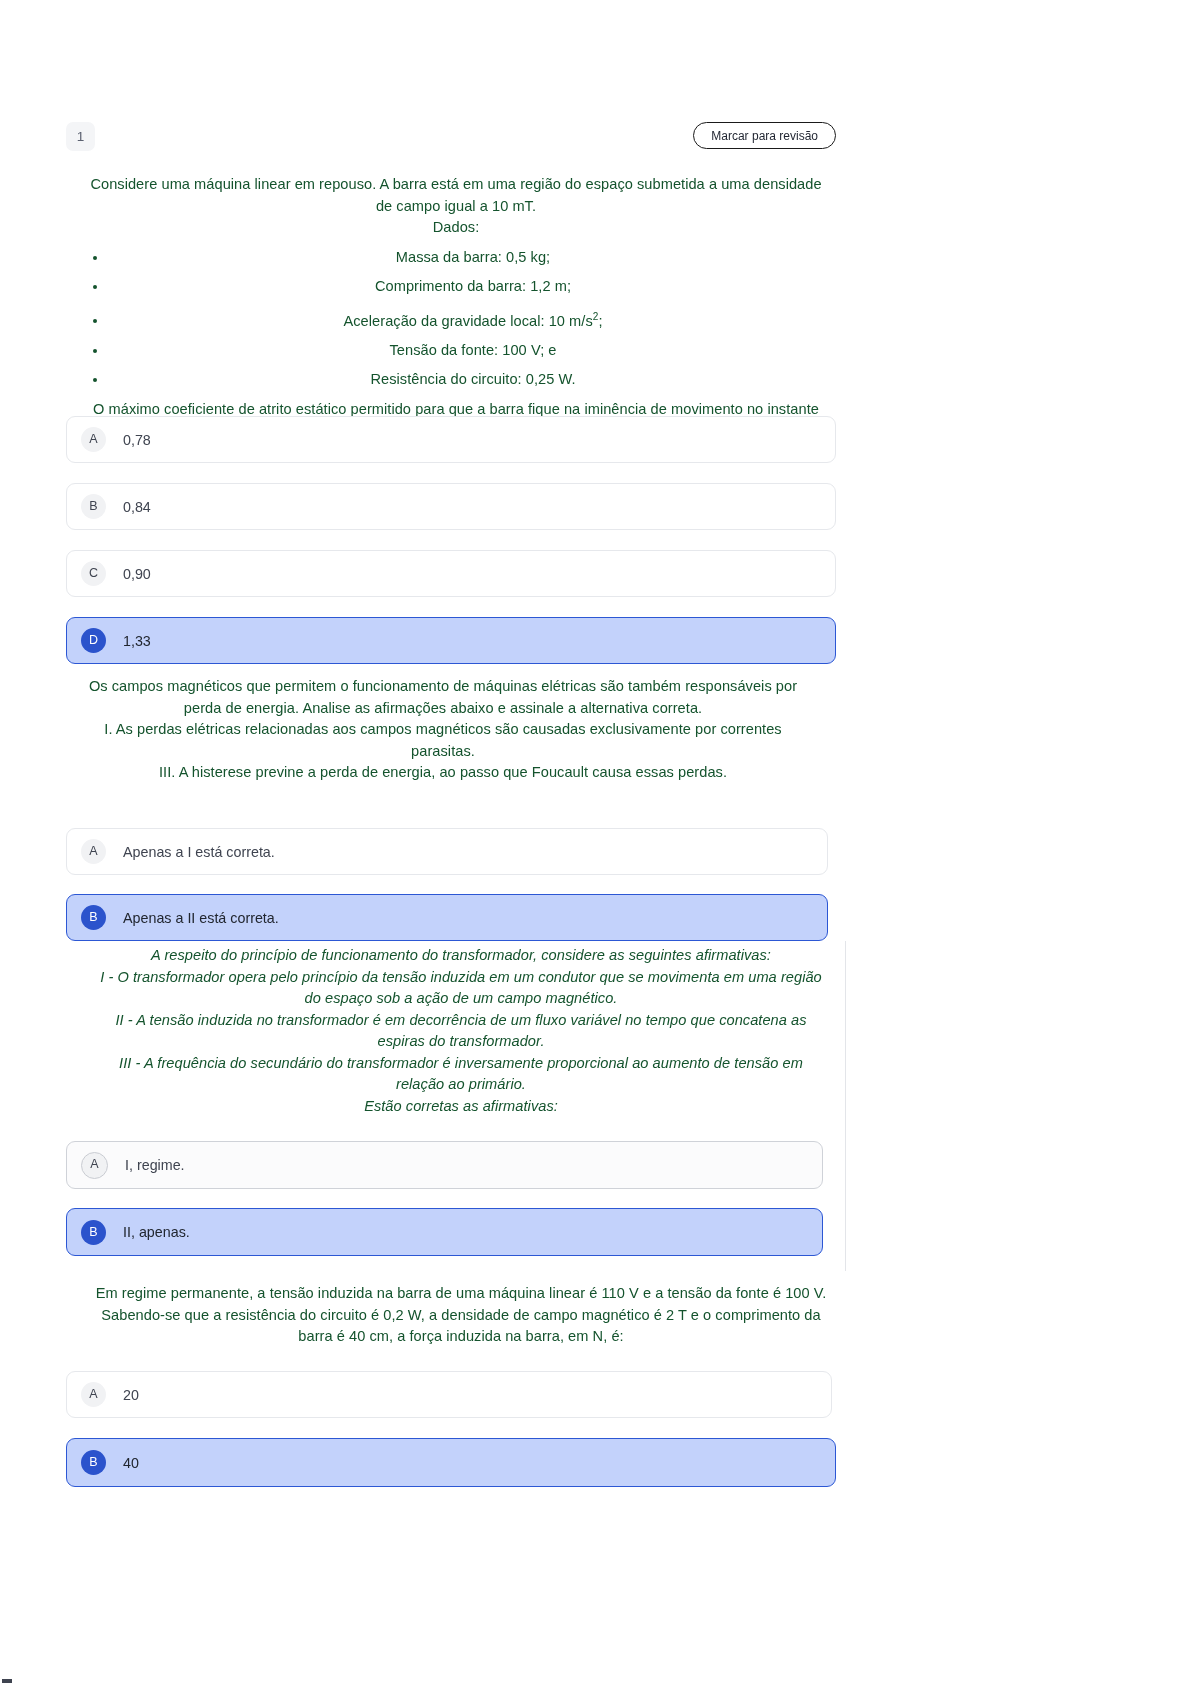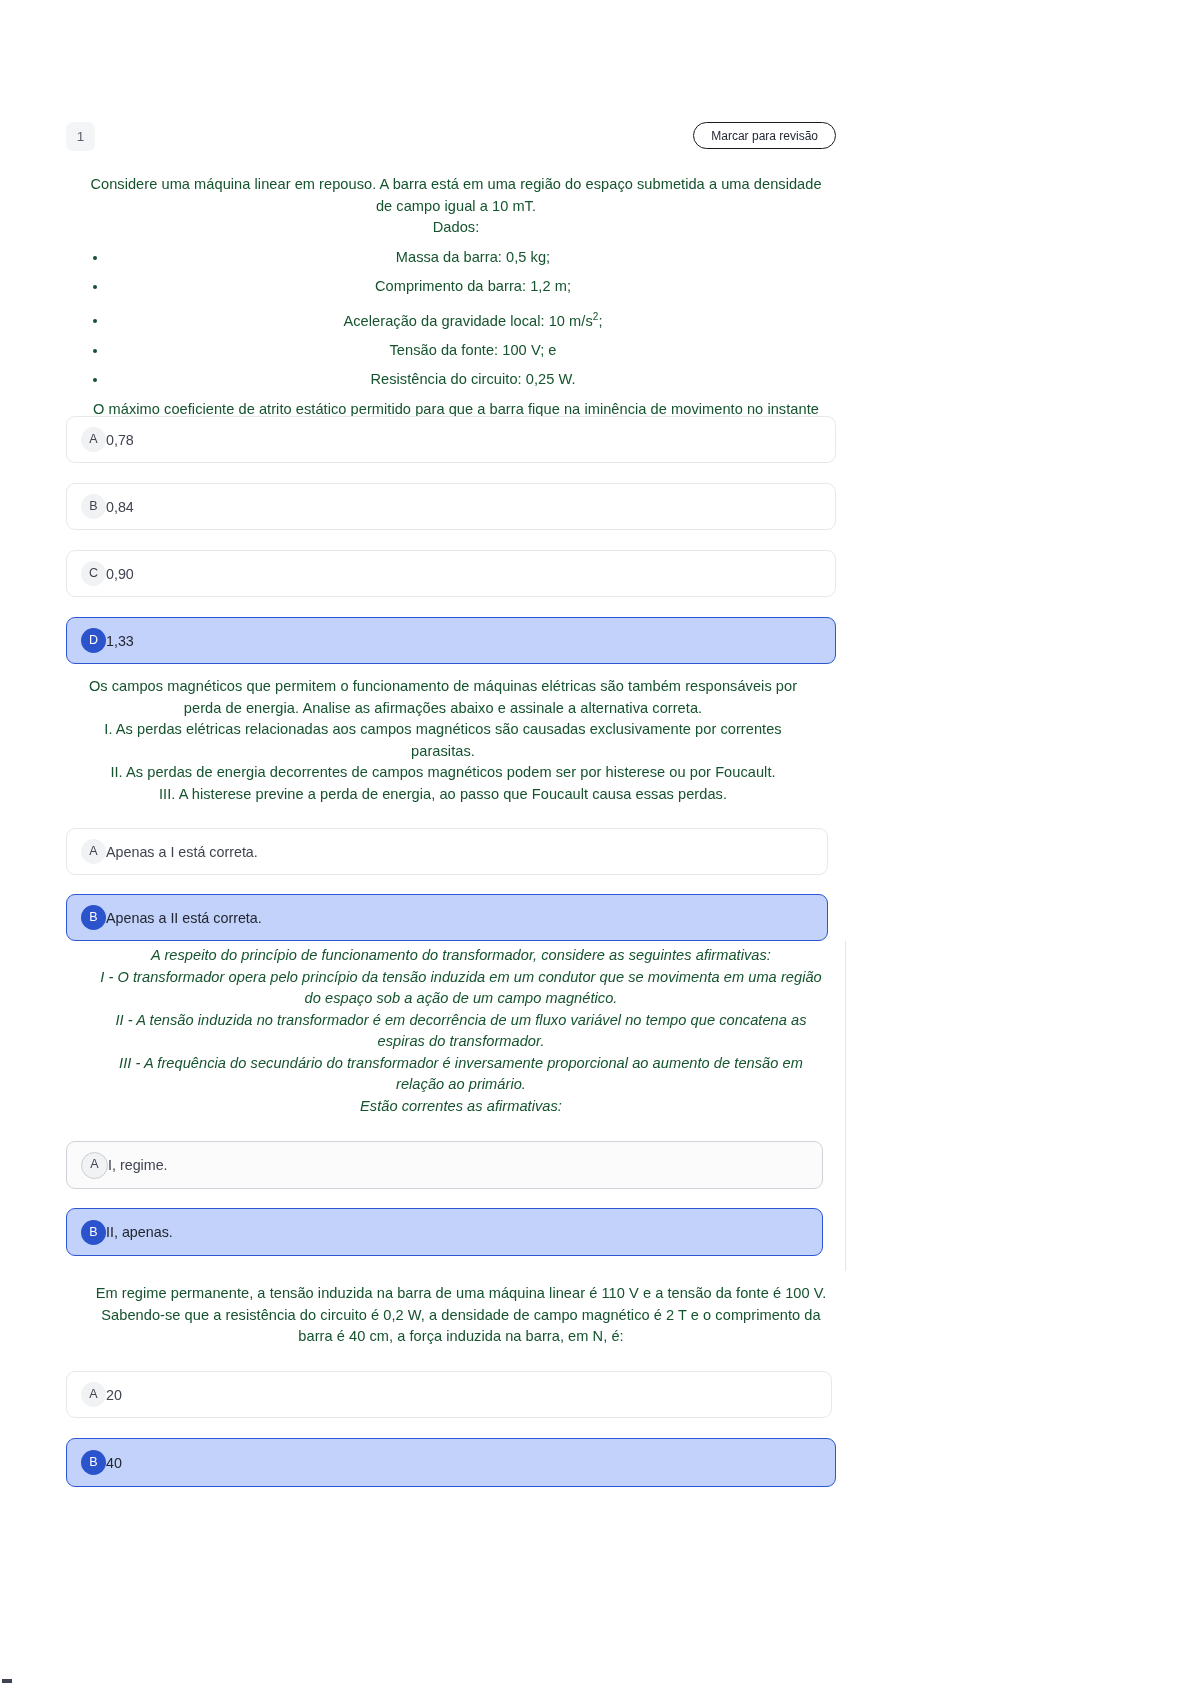--- a/index.html
+++ b/index.html
@@ -110,20 +110,21 @@
     margin-left: 14px;
   }
   .bubble.outlined { background: #f1f2f4; border: 1px solid #c9ccd2; line-height: 23px; }
   .option.selected .bubble {
     background: #2b53cc;
     color: #ffffff;
     border: none;
     line-height: 25px;
   }
   .opt-label {
+    margin-left: 17px;
     font-size: 14.3px;
     color: #3f4450;
   }
   .option.selected .opt-label { color: #21262f; }
   .divider-vert {
     position: absolute;
     width: 1px;
     background: #e3e5e9;
   }
   .bottom-mark {
@@ -175,21 +176,20 @@
   <div class="option selected" style="top:617px; width:770px; height:47px;">
     <div class="bubble">D</div>
     <div class="opt-label">1,33</div>
   </div>
 
   <div class="qtext" style="left:48px; top:676px; width:790px;">
     <p>Os campos magnéticos que permitem o funcionamento de máquinas elétricas são também responsáveis por</p>
     <p>perda de energia. Analise as afirmações abaixo e assinale a alternativa correta.</p>
     <p>I. As perdas elétricas relacionadas aos campos magnéticos são causadas exclusivamente por correntes</p>
     <p>parasitas.</p>
-    <p>II. As perdas de energia decorrentes de campos magnéticos podem ser por histerese ou por Foucault.</p>
     <p>III. A histerese previne a perda de energia, ao passo que Foucault causa essas perdas.</p>
   </div>
 
   <div class="option" style="top:828px; width:762px; height:47px;">
     <div class="bubble">A</div>
     <div class="opt-label">Apenas a I está correta.</div>
   </div>
   <div class="option selected" style="top:894px; width:762px; height:47px;">
     <div class="bubble">B</div>
     <div class="opt-label">Apenas a II está correta.</div>
@@ -198,21 +198,21 @@
   <div class="divider-vert" style="left:845px; top:941px; height:330px;"></div>
 
   <div class="qtext" style="left:66px; top:945px; width:790px;font-style:italic;">
     <p>A respeito do princípio de funcionamento do transformador, considere as seguintes afirmativas:</p>
     <p>I - O transformador opera pelo princípio da tensão induzida em um condutor que se movimenta em uma região</p>
     <p>do espaço sob a ação de um campo magnético.</p>
     <p>II - A tensão induzida no transformador é em decorrência de um fluxo variável no tempo que concatena as</p>
     <p>espiras do transformador.</p>
     <p>III - A frequência do secundário do transformador é inversamente proporcional ao aumento de tensão em</p>
     <p>relação ao primário.</p>
-    <p>Estão correntes as afirmativas:</p>
+    <p>Estão corretas as afirmativas:</p>
   </div>
 
   <div class="option greyish" style="top:1141px; width:757px; height:48px;">
     <div class="bubble outlined">A</div>
     <div class="opt-label">I, regime.</div>
   </div>
   <div class="option selected" style="top:1208px; width:757px; height:48px;">
     <div class="bubble">B</div>
     <div class="opt-label">II, apenas.</div>
   </div>

